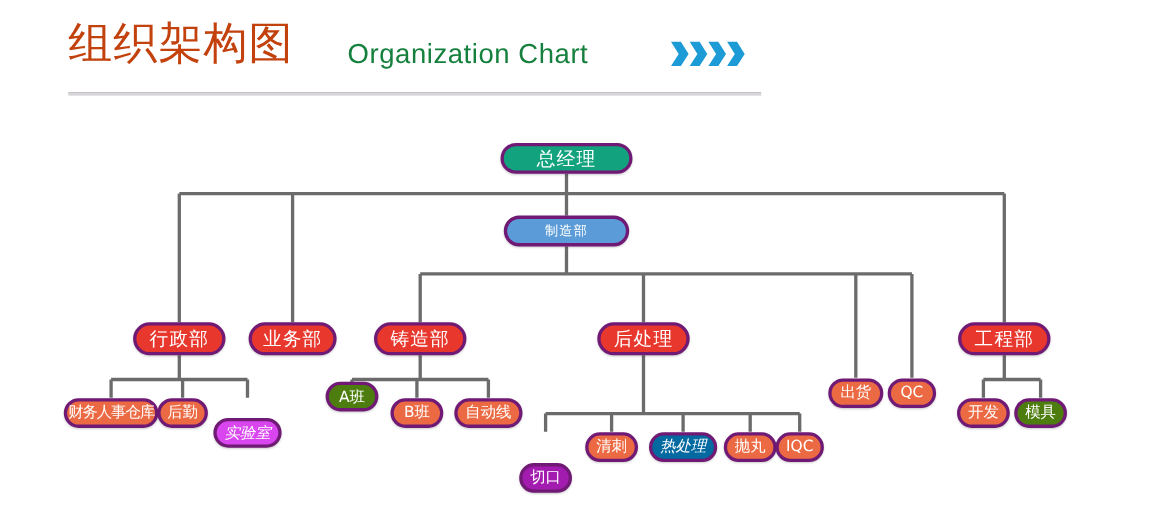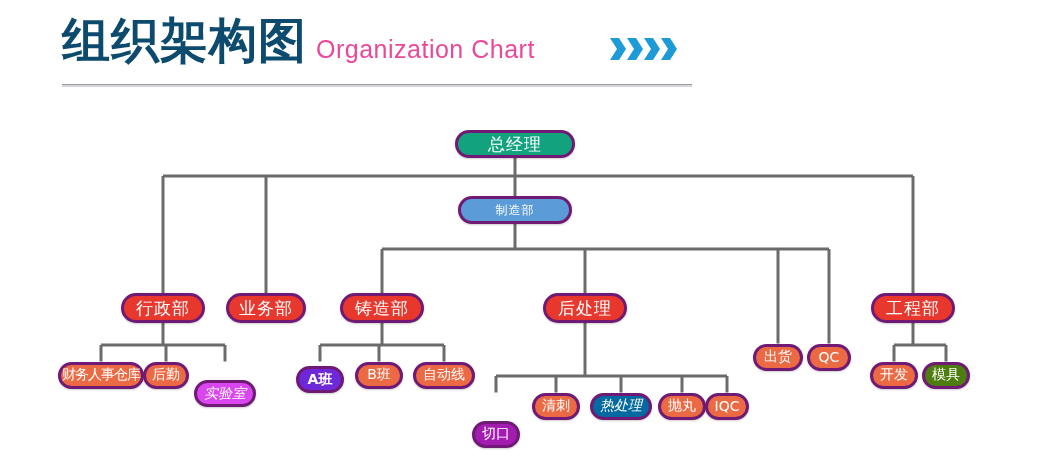--- a/index.html
+++ b/index.html
@@ -8,26 +8,26 @@
     font-family:"Liberation Sans","DejaVu Sans",sans-serif;
     overflow:hidden;position:relative;
   }
   #chart-root{position:absolute;left:0;top:0;width:1060px;height:463px;}
 
   
   .header{position:absolute;left:62px;top:12px;width:640px;height:76px;}
   .title-cn{
     position:absolute;left:0;top:2px;
     font-family:"DejaVu Sans","Liberation Sans",sans-serif;
-    font-size:48px;font-weight:bold;color:#0c4a6e;letter-spacing:1px;
+    font-size:40px;font-weight:normal;color:#c2410c;letter-spacing:1px;
     line-height:52px;white-space:nowrap;
   }
   .title-en{
     position:absolute;left:254px;top:20px;
-    font-size:25px;color:#ec4899;letter-spacing:.5px;
+    font-size:25px;color:#15803d;letter-spacing:.5px;
     line-height:34px;white-space:nowrap;
   }
   .chevrons{position:absolute;left:548px;top:20px;height:34px;display:flex;align-items:center;}
   .chevrons svg{display:block;}
   .header-rule{
     position:absolute;left:0;top:72px;width:630px;height:3px;
     background:linear-gradient(to bottom,#9d9aa0 0,#9d9aa0 1px,#d8d5da 1px,#d8d5da 3px);
   }
 
   
@@ -116,21 +116,21 @@
       <div class="node lv2" style="left: 121px; top: 293px; width: 84px; height: 30px; background: rgb(232, 55, 45);">行政部</div>
       <div class="node lv2" style="left: 226px; top: 293px; width: 80px; height: 30px; background: rgb(232, 55, 45);">业务部</div>
       <div class="node lv2" style="left: 340px; top: 293px; width: 84px; height: 30px; background: rgb(232, 55, 45);">铸造部</div>
       <div class="node lv2" style="left: 543px; top: 293px; width: 84px; height: 30px; background: rgb(232, 55, 45);">后处理</div>
       <div class="node lv3" style="left: 753px; top: 343.5px; width: 50px; height: 27px; background: rgb(236, 106, 67);">出货</div>
       <div class="node lv3" style="left: 807px; top: 343.5px; width: 44px; height: 27px; background: rgb(236, 106, 67);">QC</div>
       <div class="node lv2" style="left: 871px; top: 293px; width: 84px; height: 30px; background: rgb(232, 55, 45);">工程部</div>
       <div class="node lv3 tight" style="left: 58px; top: 361.5px; width: 86px; height: 27px; background: rgb(236, 106, 67);">财务人事仓库</div>
       <div class="node lv3" style="left: 143px; top: 361.5px; width: 46px; height: 27px; background: rgb(236, 106, 67);">后勤</div>
       <div class="node lv3" style="left: 194px; top: 380px; width: 62px; height: 27px; background: #d946ef; font-style: italic;">实验室</div>
-      <div class="node lv3" style="left: 296px; top: 366px; width: 48px; height: 27px; background: #6d28d9; font-weight: bold;">A班</div>
+      <div class="node lv3" style="left: 296px; top: 347px; width: 48px; height: 27px; background: #4d7c0f;">A班</div>
       <div class="node lv3" style="left: 355px; top: 361.5px; width: 48px; height: 27px; background: rgb(236, 106, 67);">B班</div>
       <div class="node lv3" style="left: 413px; top: 361.5px; width: 62px; height: 27px; background: rgb(236, 106, 67);">自动线</div>
       <div class="node lv3" style="left: 472px; top: 392.5px; width: 48px; height: 27px; background: #a21caf; margin-top: 28px;">切口</div>
       <div class="node lv3" style="left: 532px; top: 392.5px; width: 48px; height: 27px; background: rgb(236, 106, 67); text-align: center;">清刺</div>
       <div class="node lv3" style="left: 590px; top: 392.5px; width: 62px; height: 27px; background: #0369a1; font-style: italic;">热处理</div>
       <div class="node lv3" style="left: 658px; top: 392.5px; width: 48px; height: 27px; background: rgb(236, 106, 67);">抛丸</div>
       <div class="node lv3" style="left: 705px; top: 392.5px; width: 44px; height: 27px; background: rgb(236, 106, 67);">IQC</div>
       <div class="node lv3" style="left: 870px; top: 361.5px; width: 48px; height: 27px; background: rgb(236, 106, 67);">开发</div>
       <div class="node lv3" style="left: 922px; top: 361.5px; width: 48px; height: 27px; background: #4d7c0f;">模具</div>
     </div>

